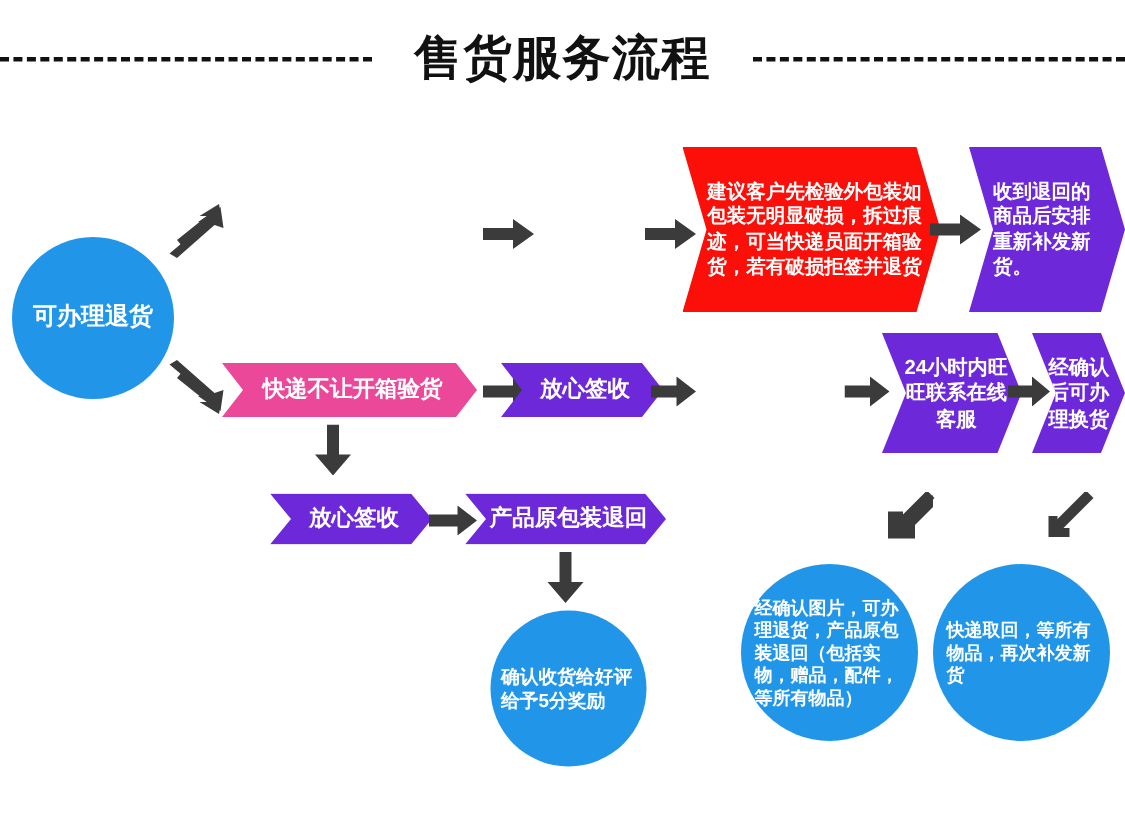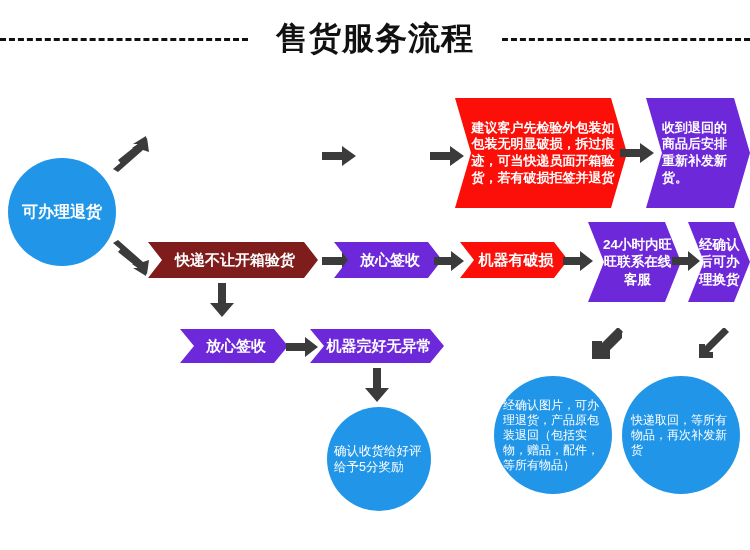--- a/index.html
+++ b/index.html
@@ -41,37 +41,37 @@
     border-radius:50%;
     background:#2196e8;
     color:#ffffff;
     display:flex;align-items:center;justify-content:center;
     text-align:center;
     font-weight:bold;
   }
   .circle.big{width:108px;height:108px;font-size:16px;}
   .circle .ctext{padding:0 8px;line-height:1.25;}
 
-  .circle.small{width:104px;height:104px;font-size:12.5px;font-weight:normal;}
+  .circle.small{width:104px;height:104px;font-size:12.5px;font-weight:bold;}
   .circle.small .ctext{padding:0 7px;line-height:1.3;}
 
-  .circle.note{width:118px;height:118px;font-size:12px;font-weight:normal;}
+  .circle.note{width:118px;height:118px;font-size:12px;font-weight:bold;}
   .circle.note .ctext{padding:0 9px;line-height:1.25;text-align:left;}
 
   
   .chev{
     color:#ffffff;
     font-weight:bold;
     display:flex;align-items:center;justify-content:center;
     text-align:center;
     clip-path:polygon(0% 0%, calc(100% - 14px) 0%, 100% 50%, calc(100% - 14px) 100%, 0% 100%, 14px 50%);
   }
   .chev .txt{padding:0 12px 0 16px;line-height:1.28;}
   .chev.green{background:#6d28d9;}
-  .chev.dark{background:#7f1d1d;}
+  .chev.dark{background:#ec4899;}
   .chev.red{background:#fb0f08;}
 
   
   .chev.tall{
     clip-path:polygon(0% 0%, calc(100% - 16px) 0%, 100% 50%, calc(100% - 16px) 100%, 0% 100%, 16px 50%);
   }
 
   
   .arrow{
     position:absolute;
@@ -152,23 +152,20 @@
   <div class="node chev green" style="left:334px;top:242px;width:108px;height:36px;font-size:15px;">
     <span class="txt">放心签收</span>
   </div>
 
   <div class="arrow" style="left:434px;top:251px;">
     <svg width="30" height="20" viewBox="0 0 30 20">
       <path d="M0 6 L17 6 L17 0 L30 10 L17 20 L17 14 L0 14 Z" fill="#3b3b3b"></path>
     </svg>
   </div>
 
-  <div class="node chev red" style="left:460px;top:242px;width:108px;height:36px;font-size:15px;">
-    <span class="txt">机器有破损</span>
-  </div>
 
   <div class="arrow" style="left:563px;top:251px;">
     <svg width="30" height="20" viewBox="0 0 30 20">
       <path d="M0 6 L17 6 L17 0 L30 10 L17 20 L17 14 L0 14 Z" fill="#3b3b3b"></path>
     </svg>
   </div>
 
   <div class="node chev green tall" style="left:588px;top:222px;width:93px;height:80px;font-size:13.5px;">
     <span class="txt" style="text-align:center;padding:0 6px 0 12px;">24小时内旺旺联系在线客服</span>
   </div>
@@ -193,21 +190,21 @@
     <span class="txt">放心签收</span>
   </div>
 
   <div class="arrow" style="left:286px;top:337px;">
     <svg width="32" height="20" viewBox="0 0 32 20">
       <path d="M0 6 L19 6 L19 0 L32 10 L19 20 L19 14 L0 14 Z" fill="#3b3b3b"></path>
     </svg>
   </div>
 
   <div class="node chev green" style="left:310px;top:329px;width:134px;height:34px;font-size:15px;">
-    <span class="txt">机器完好无异常</span>
+    <span class="txt">产品原包装退回</span>
   </div>
 
   <div class="arrow" style="left:363px;top:368px;">
     <svg width="28" height="34" viewBox="0 0 28 34">
       <path d="M10 0 L18 0 L18 20 L26 20 L14 34 L2 20 L10 20 Z" fill="#3b3b3b"></path>
     </svg>
   </div>
 
   <div class="node circle small" style="left:327px;top:407px;">
     <span class="ctext" style="text-align:left;">确认收货给好评给予5分奖励</span>

